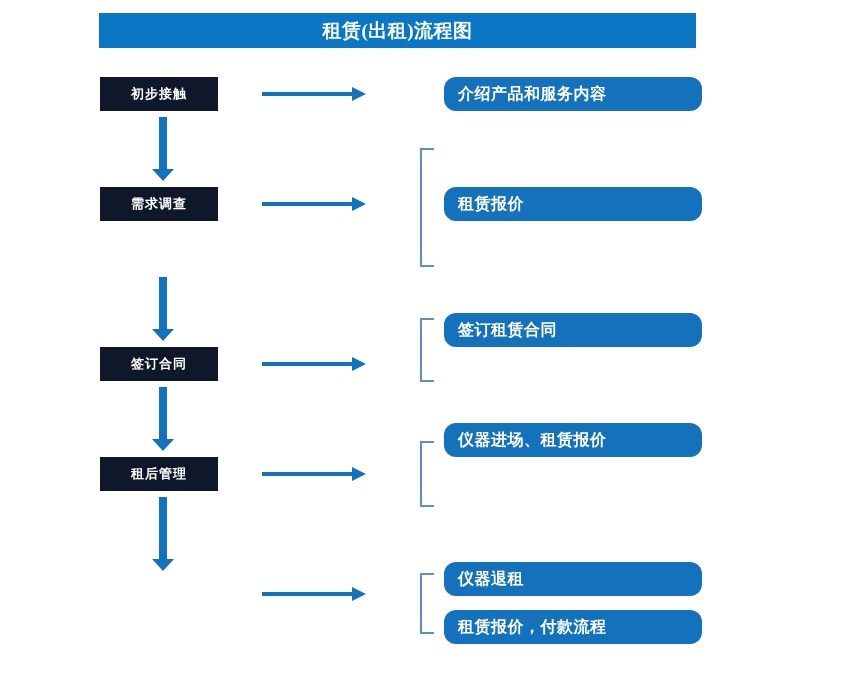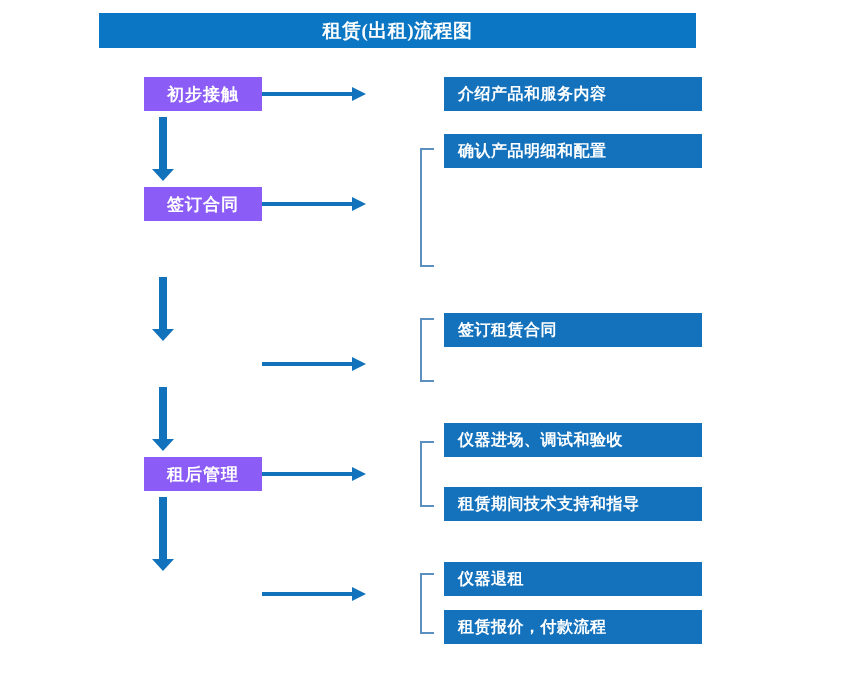--- a/index.html
+++ b/index.html
@@ -35,46 +35,46 @@
     justify-content: center;
     letter-spacing: 0.5px;
   }
 
   
   .stage-box {
     position: absolute;
     left: 100px;
     width: 118px;
     height: 34px;
-    background: #8b5cf6;
+    background: #0f172a;
     color: #ffffff;
-    font-size: 17px;
+    font-size: 13px;
     font-weight: bold;
     display: flex;
     align-items: center;
     justify-content: center;
     letter-spacing: 1px;
-    margin-left: 44px;
   }
 
   
   .detail-box {
     position: absolute;
     left: 444px;
     width: 258px;
     height: 34px;
     background: #1472bd;
     color: #ffffff;
     font-size: 16px;
     font-weight: bold;
     display: flex;
     align-items: center;
     padding-left: 14px;
     box-sizing: border-box;
     letter-spacing: 0.5px;
+    border-radius: 12px;
   }
 
   
   .h-arrow {
     position: absolute;
     left: 262px;
     width: 104px;
     height: 14px;
   }
   .h-arrow .shaft {
@@ -144,21 +144,22 @@
   .bracket .arm.bottom { bottom: 0; }
 </style>
 </head>
 <body>
 
 <div id="canvas">
 
   <div class="title-bar">租赁(出租)流程图</div>
 
   <div class="stage-box" style="top:77px">初步接触</div>
-  <div class="stage-box" style="top:187px">签订合同</div>
+  <div class="stage-box" style="top:187px">需求调查</div>
+  <div class="stage-box" style="top:347px">签订合同</div>
   <div class="stage-box" style="top:457px">租后管理</div>
 
   <div class="v-arrow" style="top:117px; height:64px">
     <div class="shaft" style="height:52px"></div>
     <div class="head" style="top:52px"></div>
   </div>
   <div class="v-arrow" style="top:277px; height:64px">
     <div class="shaft" style="height:52px"></div>
     <div class="head" style="top:52px"></div>
   </div>
@@ -207,20 +208,19 @@
     <div class="arm top"></div>
     <div class="arm bottom"></div>
   </div>
   <div class="bracket" style="top:573px; height:61px">
     <div class="stem"></div>
     <div class="arm top"></div>
     <div class="arm bottom"></div>
   </div>
 
   <div class="detail-box" style="top:77px">介绍产品和服务内容</div>
-  <div class="detail-box" style="top:134px">确认产品明细和配置</div>
+  <div class="detail-box" style="top:187px">租赁报价</div>
   <div class="detail-box" style="top:313px">签订租赁合同</div>
-  <div class="detail-box" style="top:423px">仪器进场、调试和验收</div>
-  <div class="detail-box" style="top:487px">租赁期间技术支持和指导</div>
+  <div class="detail-box" style="top:423px">仪器进场、租赁报价</div>
   <div class="detail-box" style="top:562px">仪器退租</div>
   <div class="detail-box" style="top:610px">租赁报价，付款流程</div>
 
 </div>
 
 </body></html>

